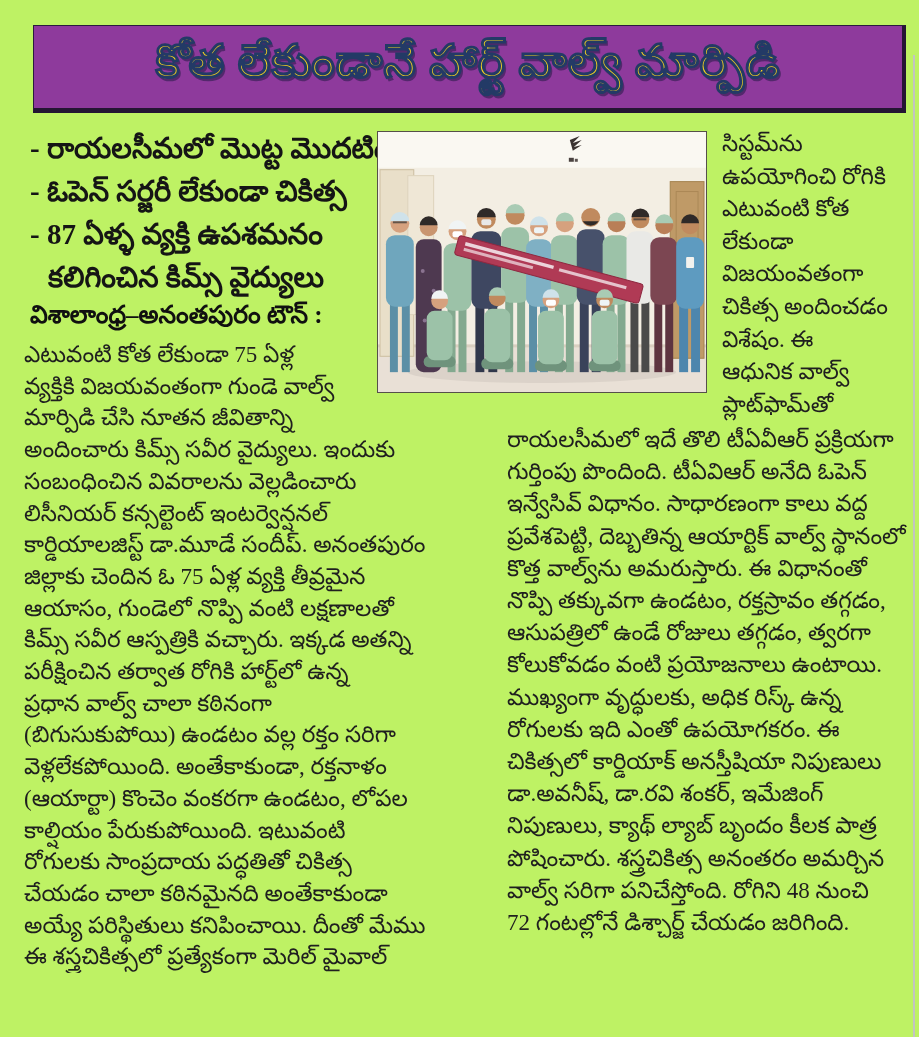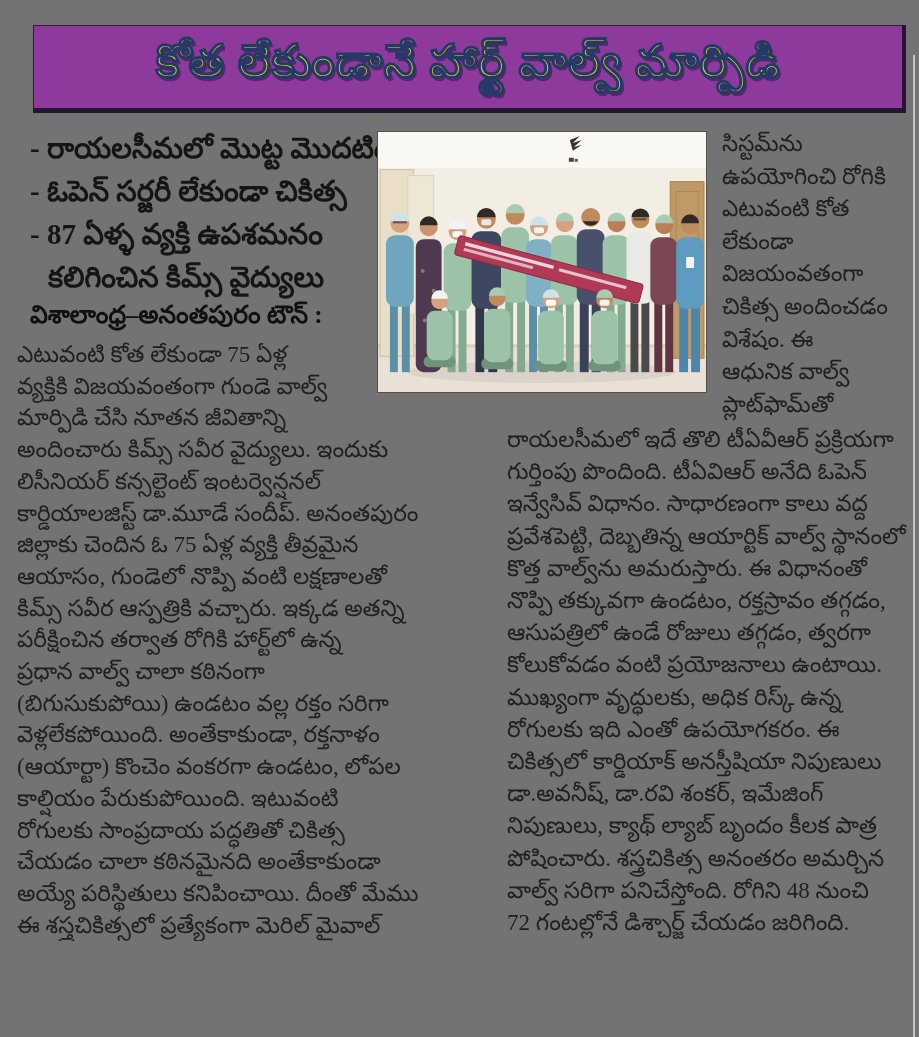--- a/index.html
+++ b/index.html
@@ -1,17 +1,17 @@
 <!DOCTYPE html>
 <html><head>
 <meta charset="utf-8">
 <style>
   html,body{margin:0;padding:0;background:#e8e8e8;}
   .clip{
-    position:relative;width:919px;height:1037px;background:#737373;
+    position:relative;width:919px;height:1037px;background:#bef264;
     font-family:"Liberation Serif","DejaVu Serif",serif;color:#1f1f1f;
     overflow:hidden;margin:0 auto;
   }
   
   .banner{
     position:absolute;left:33px;top:25px;width:868px;height:82px;
     background:#8e3a9c;
     border:1px solid #2a1b3e;border-right:4px solid #241633;border-bottom:5px solid #241633;
     display:flex;align-items:center;justify-content:center;overflow:hidden;
   }
@@ -23,21 +23,21 @@
   
   .bullets{position:absolute;left:30px;top:127px;width:350px;overflow:hidden;}
   .bullet-line{
     font-size:29px;line-height:43px;font-weight:700;white-space:nowrap;color:#151515;
   }
   .bullet-line:last-child{padding-left:18px;}
   .dateline{
     position:absolute;left:30px;top:301px;width:420px;font-size:25px;font-weight:700;
     white-space:nowrap;color:#101010;
   }
-  .col-left{position:absolute;left:17px;top:339px;width:448px;overflow:hidden;}
+  .col-left{position:absolute;left:24px;top:339px;width:448px;overflow:hidden;}
   .col-left .text-line{font-size:23px;line-height:31.7px;white-space:nowrap;}
   .col-narrow{position:absolute;left:722px;top:128px;width:190px;overflow:hidden;}
   .col-narrow .text-line{font-size:23px;line-height:32.6px;white-space:nowrap;}
   .col-right{position:absolute;left:479px;top:424px;width:426px;overflow:hidden;margin-left:28px;}
   .col-right .text-line{font-size:23px;line-height:32.2px;white-space:nowrap;}
   
   .photo{
     position:absolute;left:377px;top:131px;width:330px;height:262px;
     border:1px solid #55504a;background:#f3eee3;box-sizing:border-box;
   }
@@ -61,20 +61,21 @@
       <div class="bullet-line">కలిగించిన కిమ్స్ వైద్యులు</div>
     </div>
 
   <div class="dateline">విశాలాంధ్ర–అనంతపురం టౌన్ :</div>
 
   <div class="col-left">
       <div class="text-line">ఎటువంటి కోత లేకుండా 75 ఏళ్ల</div>
       <div class="text-line">వ్యక్తికి విజయవంతంగా గుండె వాల్వ్</div>
       <div class="text-line">మార్పిడి చేసి నూతన జీవితాన్ని</div>
       <div class="text-line">అందించారు కిమ్స్ సవీర వైద్యులు. ఇందుకు</div>
+      <div class="text-line">సంబంధించిన వివరాలను వెల్లడించారు</div>
       <div class="text-line">లిసీనియర్ కన్సల్టెంట్ ఇంటర్వెన్షనల్</div>
       <div class="text-line">కార్డియాలజిస్ట్ డా.మూడే సందీప్. అనంతపురం</div>
       <div class="text-line">జిల్లాకు చెందిన ఓ 75 ఏళ్ల వ్యక్తి తీవ్రమైన</div>
       <div class="text-line">ఆయాసం, గుండెలో నొప్పి వంటి లక్షణాలతో</div>
       <div class="text-line">కిమ్స్ సవీర ఆస్పత్రికి వచ్చారు. ఇక్కడ అతన్ని</div>
       <div class="text-line">పరీక్షించిన తర్వాత రోగికి హార్ట్‌లో ఉన్న</div>
       <div class="text-line">ప్రధాన వాల్వ్ చాలా కఠినంగా</div>
       <div class="text-line">(బిగుసుకుపోయి) ఉండటం వల్ల రక్తం సరిగా</div>
       <div class="text-line">వెళ్లలేకపోయింది. అంతేకాకుండా, రక్తనాళం</div>
       <div class="text-line">(ఆయార్టా) కొంచెం వంకరగా ఉండటం, లోపల</div>

